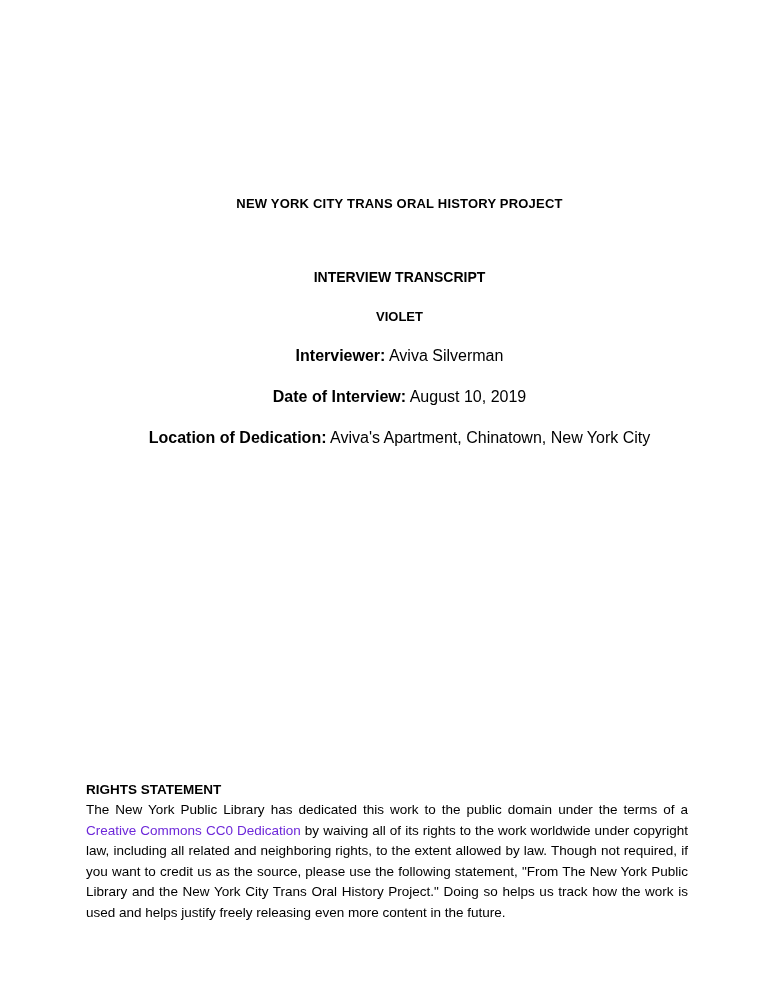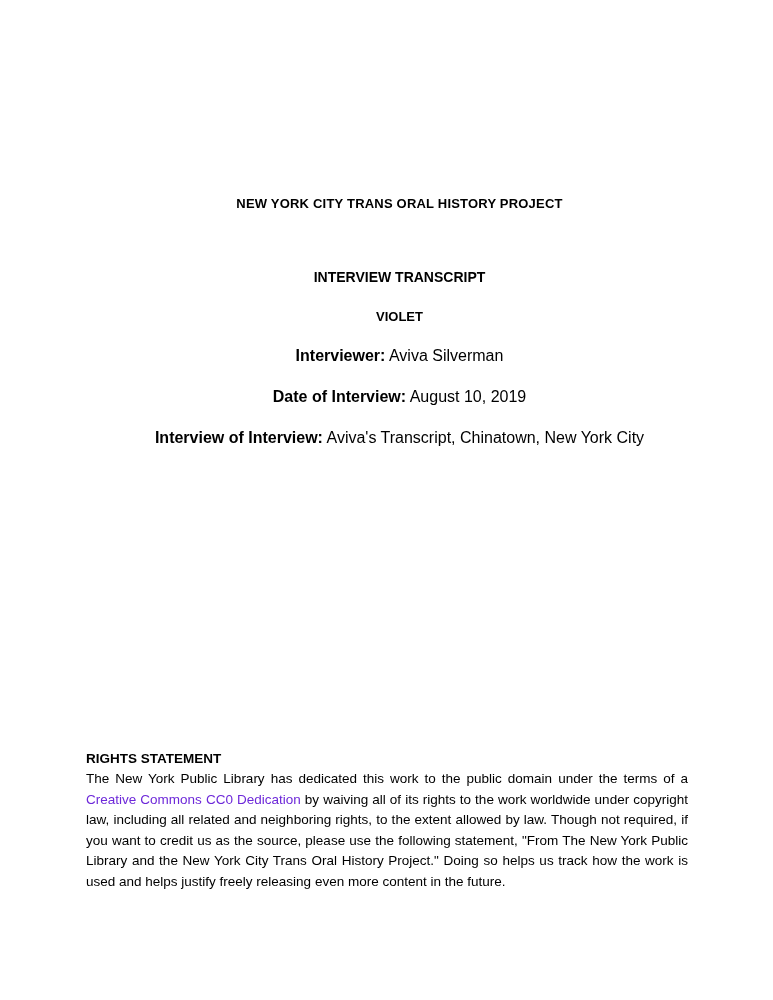--- a/index.html
+++ b/index.html
@@ -57,21 +57,21 @@
   }
   .meta-line.spaced {
     padding-top: 40px;
   }
   .meta-line.idline {
     font-weight: bold;
     padding-top: 23px;
   }
   .rights-block {
     position: absolute;
-    top: 751px;
+    top: 782px;
     left: 86px;
     width: 602px;
   }
   .rights-heading {
     font-size: 13.5px;
     font-weight: bold;
     margin: 0 0 3px 0;
   }
   .rights-body {
     font-size: 13.5px;
@@ -91,21 +91,21 @@
 
   <div class="title-block">
     <p class="doc-title">NEW YORK CITY TRANS ORAL HISTORY PROJECT</p>
     <p class="subtitle">INTERVIEW TRANSCRIPT</p>
     <p class="person-name">VIOLET</p>
 
     <p class="meta-line"><span class="lbl">Interviewer:</span><span> Aviva Silverman</span></p>
 
     <p class="meta-line"><span class="lbl">Date of Interview:</span><span> August 10, 2019</span></p>
 
-    <p class="meta-line"><span class="lbl">Interview of Interview:</span><span> Aviva's Transcript, Chinatown, New York City</span></p>
+    <p class="meta-line"><span class="lbl">Location of Dedication:</span><span> Aviva's Apartment, Chinatown, New York City</span></p>
 
 
   </div>
 
   <div class="rights-block">
     <p class="rights-heading">RIGHTS STATEMENT</p>
     <p class="rights-body"><span>The New York Public Library has dedicated this work to the public domain under the terms of a </span><a class="cc-link" href="#">Creative Commons CC0 Dedication</a><span> by waiving all of its rights to the work worldwide under copyright law, including all related and neighboring rights, to the extent allowed by law. Though not required, if you want to credit us as the source, please use the following statement, "From The New York Public Library and the New York City Trans Oral History Project." Doing so helps us track how the work is used and helps justify freely releasing even more content in the future.</span></p>
   </div>
 
 </div>

